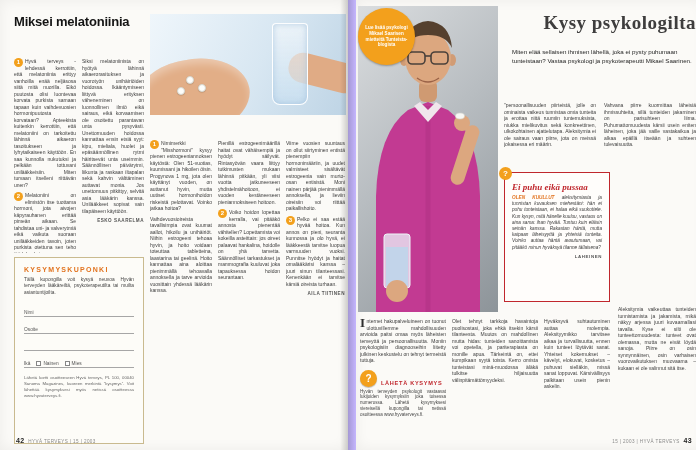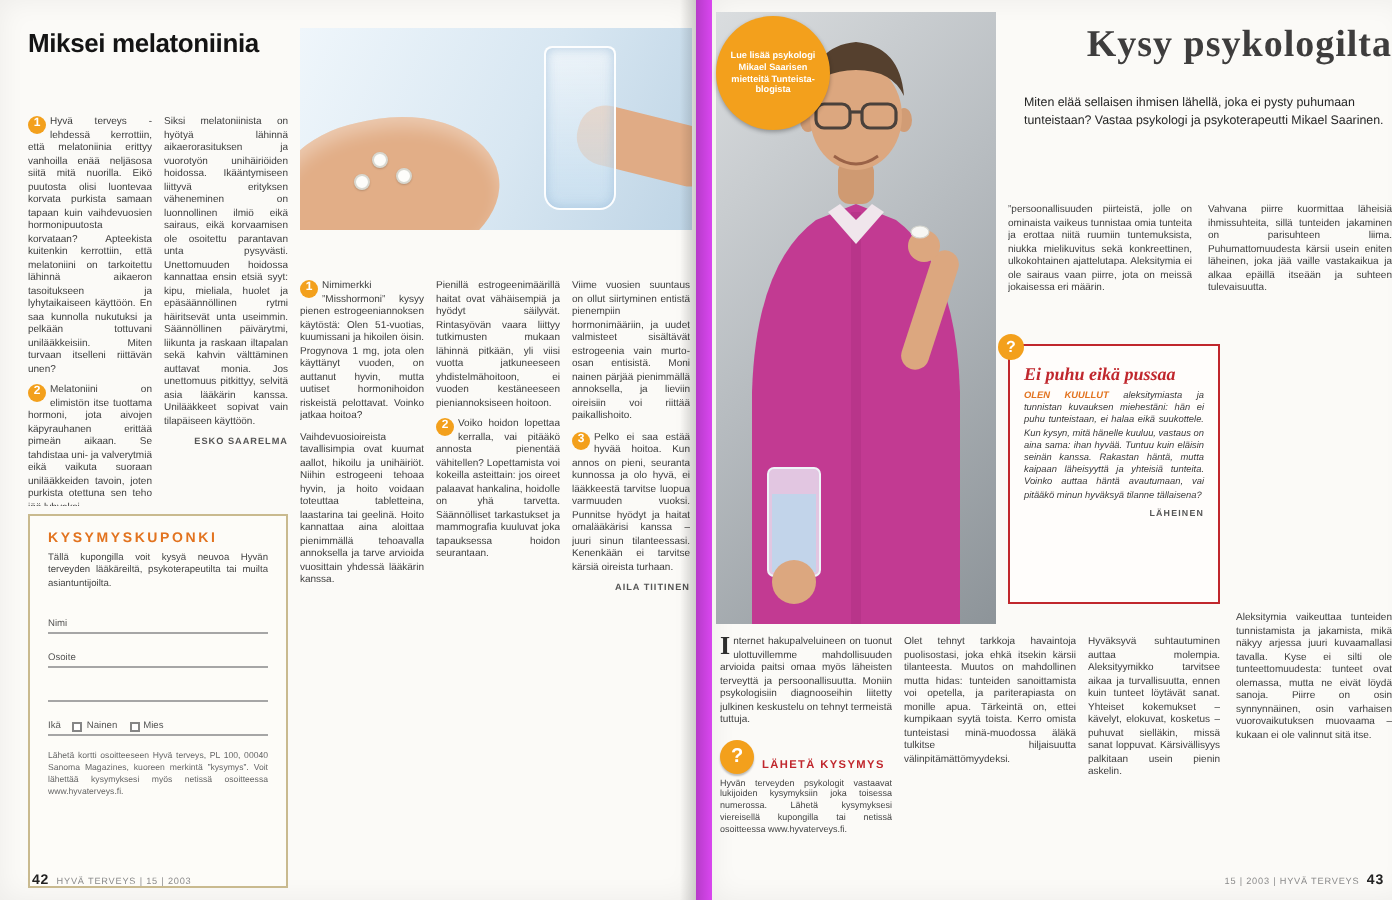--- a/index.html
+++ b/index.html
@@ -1,17 +1,17 @@
 <!DOCTYPE html>
 <html><head>
 <meta charset="utf-8">
 <style>
   *{margin:0;padding:0;box-sizing:border-box}
   html,body{width:696px;height:450px;overflow:hidden;background:#8f8f8f}
-  .spread{position:relative;width:696px;height:450px;background:#d946ef;
+  .spread{position:relative;width:696px;height:450px;background:#c4b5fd;
           font-family:"Liberation Sans",sans-serif;color:#3c3c3c}
   .page{position:absolute;top:0;height:450px;width:348px;background:#fbfaf7;
         box-shadow:inset 0 0 14px rgba(0,0,0,.06)}
   .page-left{left:0}
   .page-right{left:356px}
   .gutter{position:absolute;left:340px;top:0;width:16px;height:450px;z-index:40;
           background:linear-gradient(90deg,rgba(0,0,0,0),rgba(0,0,0,.16) 50%,rgba(0,0,0,0))}
 
   
   .bodytext{font-size:5px;line-height:1.3;text-align:justify;color:#3d3d3d}

